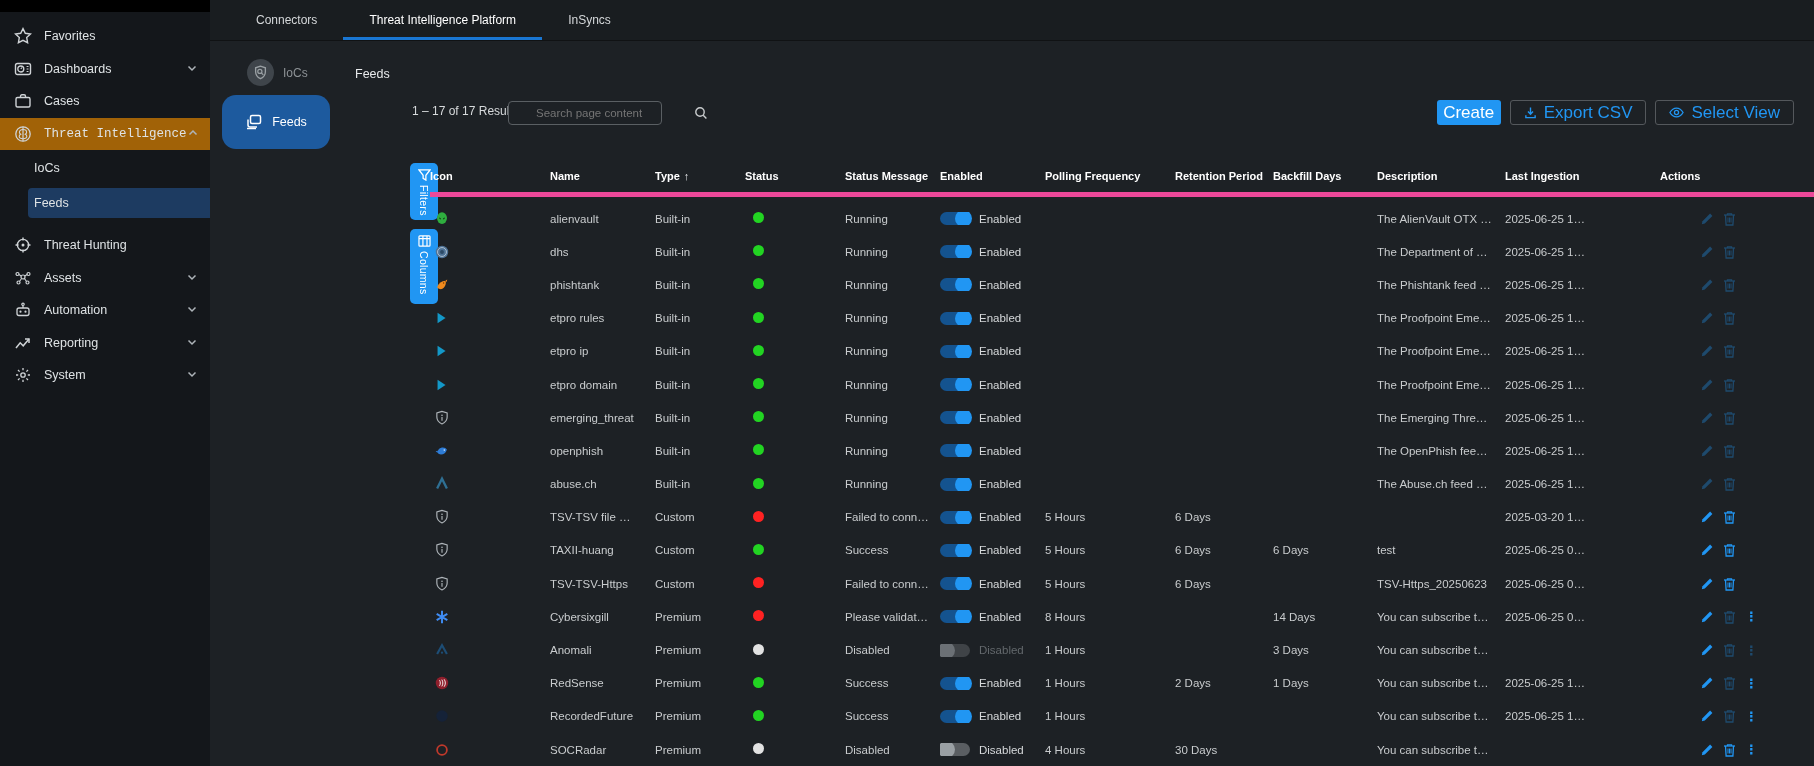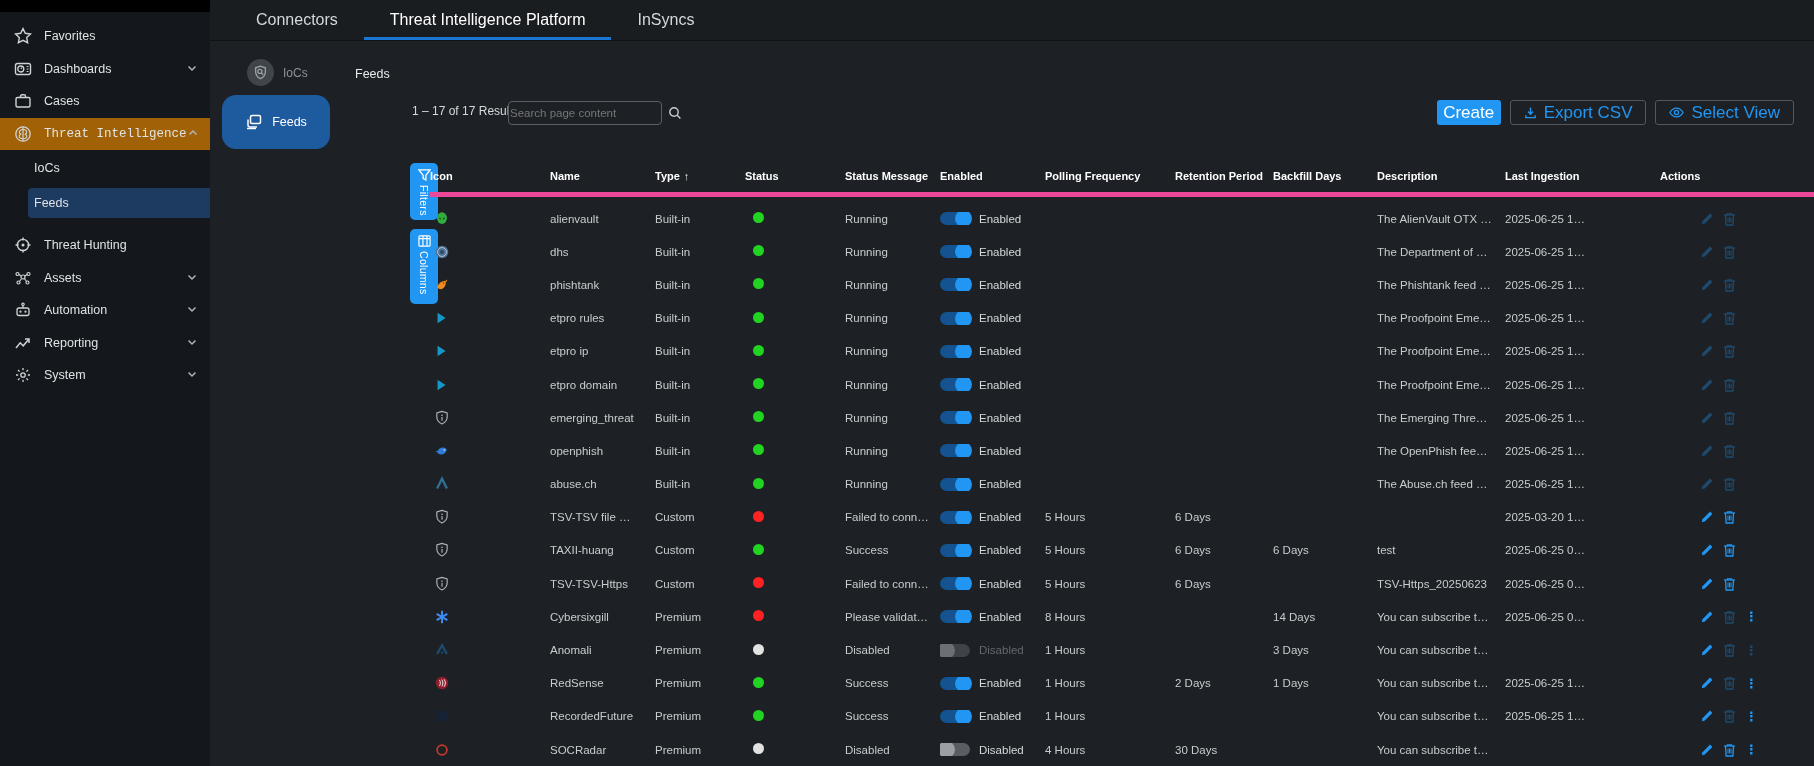--- a/index.html
+++ b/index.html
@@ -16,42 +16,42 @@
   .nav-item.active{background:#a16207;font-family:Liberation Mono, monospace;}
   .nav-icon{width:18px;height:18px;margin-right:12px;flex:0 0 18px;display:flex;align-items:center;justify-content:center;color:#cfd3d6;font-size:15px;line-height:18px;}
   .nav-label{font-size:12.5px;color:#dfe3e5;flex:1 1 auto;white-space:nowrap;}
   .nav-chev{width:14px;height:14px;color:#aeb4b9;}
   .sub-item{height:35px;display:flex;align-items:center;padding-left:34px;font-size:12.5px;color:#dfe3e5;cursor:pointer;}
   .sub-item.active{height:30px;margin:3px 0 3px 28px;padding-left:6px;background:#1d3b61;border-radius:4px 0 0 4px;}
   .nav-spacer{height:8px;}
 
   
   .topbar{position:absolute;left:210px;top:0;right:0;height:40px;background:#191d20;border-bottom:1px solid #101214;display:flex;align-items:stretch;padding-left:20px;}
-  .tab{display:flex;align-items:center;padding:0 26px;font-size:16px;color:#d5d8da;cursor:pointer;position:relative;}
+  .tab{display:flex;align-items:center;padding:0 26px;font-size:12px;color:#d5d8da;cursor:pointer;position:relative;}
   .tab.active{color:#ffffff;}
   .tab.active:after{content:"";position:absolute;left:0;right:0;bottom:0;height:3px;background:#1976d2;}
 
   
   .content{position:absolute;left:210px;top:41px;right:0;bottom:0;background:#1d2125;}
 
   .iocs-btn{position:absolute;left:37px;top:18px;display:flex;align-items:center;cursor:pointer;}
   .iocs-circle{width:27px;height:27px;border-radius:50%;background:#3f454b;display:flex;align-items:center;justify-content:center;}
   .iocs-label{margin-left:9px;font-size:12px;color:#8d9296;}
 
   .page-title{position:absolute;left:145px;top:26px;font-size:12.5px;color:#e8eaec;}
 
   .feeds-btn{position:absolute;left:12px;top:54px;width:108px;height:54px;border-radius:14px;background:#1d5a9e;display:flex;align-items:center;justify-content:center;cursor:pointer;}
   .feeds-btn .fb-label{margin-left:9px;font-size:12.5px;color:#fff;}
 
   .results-row{position:absolute;left:202px;top:63px;display:flex;align-items:center;}
   .results-text{font-size:12px;color:#d7dadc;}
   .refresh-ic{margin-left:10px;cursor:pointer;}
 
   .search-box{position:absolute;left:298px;top:60px;width:152px;height:22px;border:1px solid #5a5f63;border-radius:4px;background:#1d2125;display:flex;align-items:center;}
-  .search-box input{flex:1;border:none;outline:none;background:transparent;color:#c9ccce;font-size:11.5px;padding:0 4px 0 1px;font-family:inherit;}
+  .search-box input{flex:1;border:none;outline:none;background:transparent;color:#c9ccce;font-size:11.5px;padding:0 4px 0 27px;font-family:inherit;}
   .search-ic{margin-right:6px;}
 
   .topbtns{position:absolute;right:20px;top:59px;display:flex;align-items:center;gap:9px;}
   .btn{height:25px;display:flex;align-items:center;justify-content:center;border-radius:3px;font-size:17px;cursor:pointer;box-sizing:border-box;}
   .btn-create{width:64px;background:#2196f3;color:#fff;}
   .btn-outline{border:1px solid #54585c;color:#2196f3;padding:0 13px;gap:7px;background:transparent;}
 
   .rail{position:absolute;width:28px;background:#2196f3;border-radius:5px;display:flex;flex-direction:column;align-items:center;color:#fff;cursor:pointer;}
   .rail-filters{left:200px;top:122px;height:57px;}
   .rail-columns{left:200px;top:188px;height:75px;}

